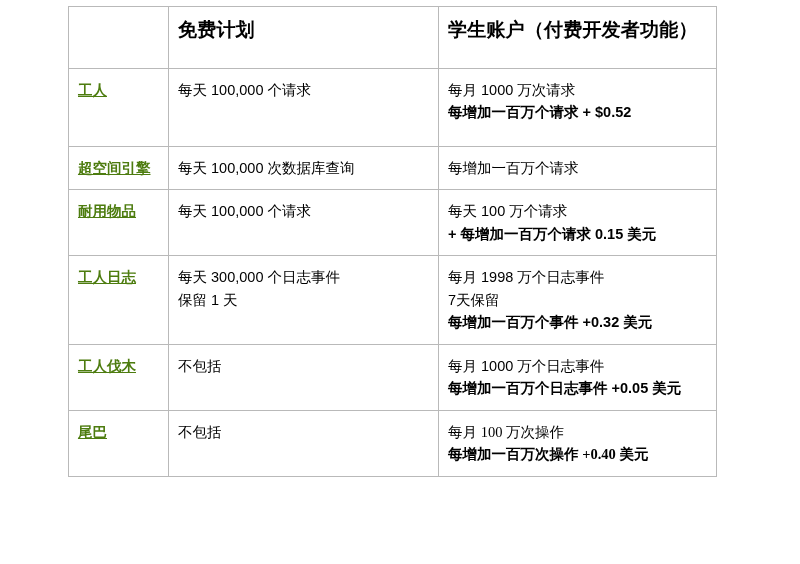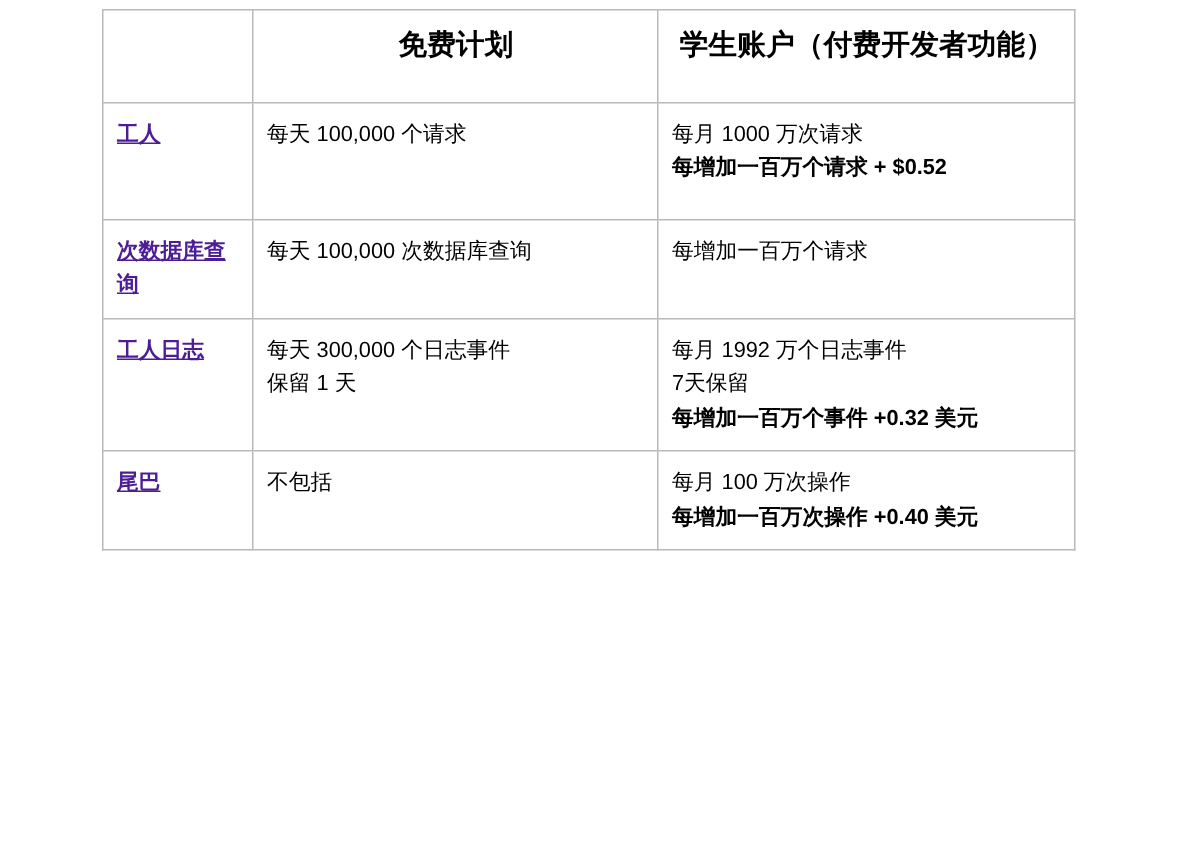--- a/index.html
+++ b/index.html
@@ -32,52 +32,52 @@
     border: 1px solid #b9b9b9;
     vertical-align: top;
     padding: 10px 8px 10px 9px;
     box-sizing: border-box;
   }
   col.c0 { width: 100px; }
   col.c1 { width: 270px; }
   col.c2 { width: 278px; }
 
   thead th {
-    text-align: center;
+    text-align: left;
     font-size: 19px;
     font-weight: bold;
     height: 62px;
     vertical-align: middle;
     padding: 6px 8px;
     letter-spacing: 0.2px;
   }
   thead th.blank {
     border-top: 1px solid #b9b9b9;
     border-left: 1px solid #b9b9b9;
   }
   tbody td {
     font-size: 14.5px;
     line-height: 1.55;
   }
   td.feature a {
-    color: #4c1d95;
+    color: #4d7c0f;
     text-decoration: underline;
     font-weight: bold;
     font-size: 14.5px;
     cursor: pointer;
   }
   .line { display: block; white-space: nowrap; }
   .bold { font-weight: bold; }
   .r-worker td { height: 78px; }
   .r-workerkv td { height: 72px; }
   .r-hyper td { height: 40px; }
   .r-durable td { height: 58px; }
   .r-logs td { height: 72px; }
   .r-logpush td { height: 62px; }
-  .r-queues td { height: 58px; }
+  .r-queues td { height: 58px; font-family: Liberation Serif, serif; }
 </style>
 </head>
 <body>
 
 <div class="page">
   <table class="pricing">
     <colgroup>
       <col class="c0">
       <col class="c1">
       <col class="c2">
@@ -97,41 +97,65 @@
         <td>
           <span class="line">每天 100,000 个请求</span>
         </td>
         <td>
           <span class="line">每月 1000 万次请求</span>
           <span class="line bold">每增加一百万个请求 + $0.52</span>
         </td>
       </tr>
       <tr class="r-hyper">
         <td class="feature">
-          <a>次数据库查询</a>
+          <a>超空间引擎</a>
         </td>
         <td>
           <span class="line">每天 100,000 次数据库查询</span>
         </td>
         <td>
           <span class="line">每增加一百万个请求</span>
+        </td>
+      </tr>
+      <tr class="r-durable">
+        <td class="feature">
+          <a>耐用物品</a>
+        </td>
+        <td>
+          <span class="line">每天 100,000 个请求</span>
+        </td>
+        <td>
+          <span class="line">每天 100 万个请求</span>
+          <span class="line bold">+ 每增加一百万个请求 0.15 美元</span>
         </td>
       </tr>
       <tr class="r-logs">
         <td class="feature">
           <a>工人日志</a>
         </td>
         <td>
           <span class="line">每天 300,000 个日志事件</span>
           <span class="line">保留 1 天</span>
         </td>
         <td>
-          <span class="line">每月 1992 万个日志事件</span>
+          <span class="line">每月 1998 万个日志事件</span>
           <span class="line">7天保留</span>
           <span class="line bold">每增加一百万个事件 +0.32 美元</span>
+        </td>
+      </tr>
+      <tr class="r-logpush">
+        <td class="feature">
+          <a>工人伐木</a>
+        </td>
+        <td>
+          <span class="line">不包括</span>
+        </td>
+        <td>
+          <span class="line">每月 1000 万个日志事件</span>
+          <span class="line bold">每增加一百万个日志事件 +0.05 美元</span>
         </td>
       </tr>
       <tr class="r-queues">
         <td class="feature">
           <a>尾巴</a>
         </td>
         <td>
           <span class="line">不包括</span>
         </td>
         <td>

